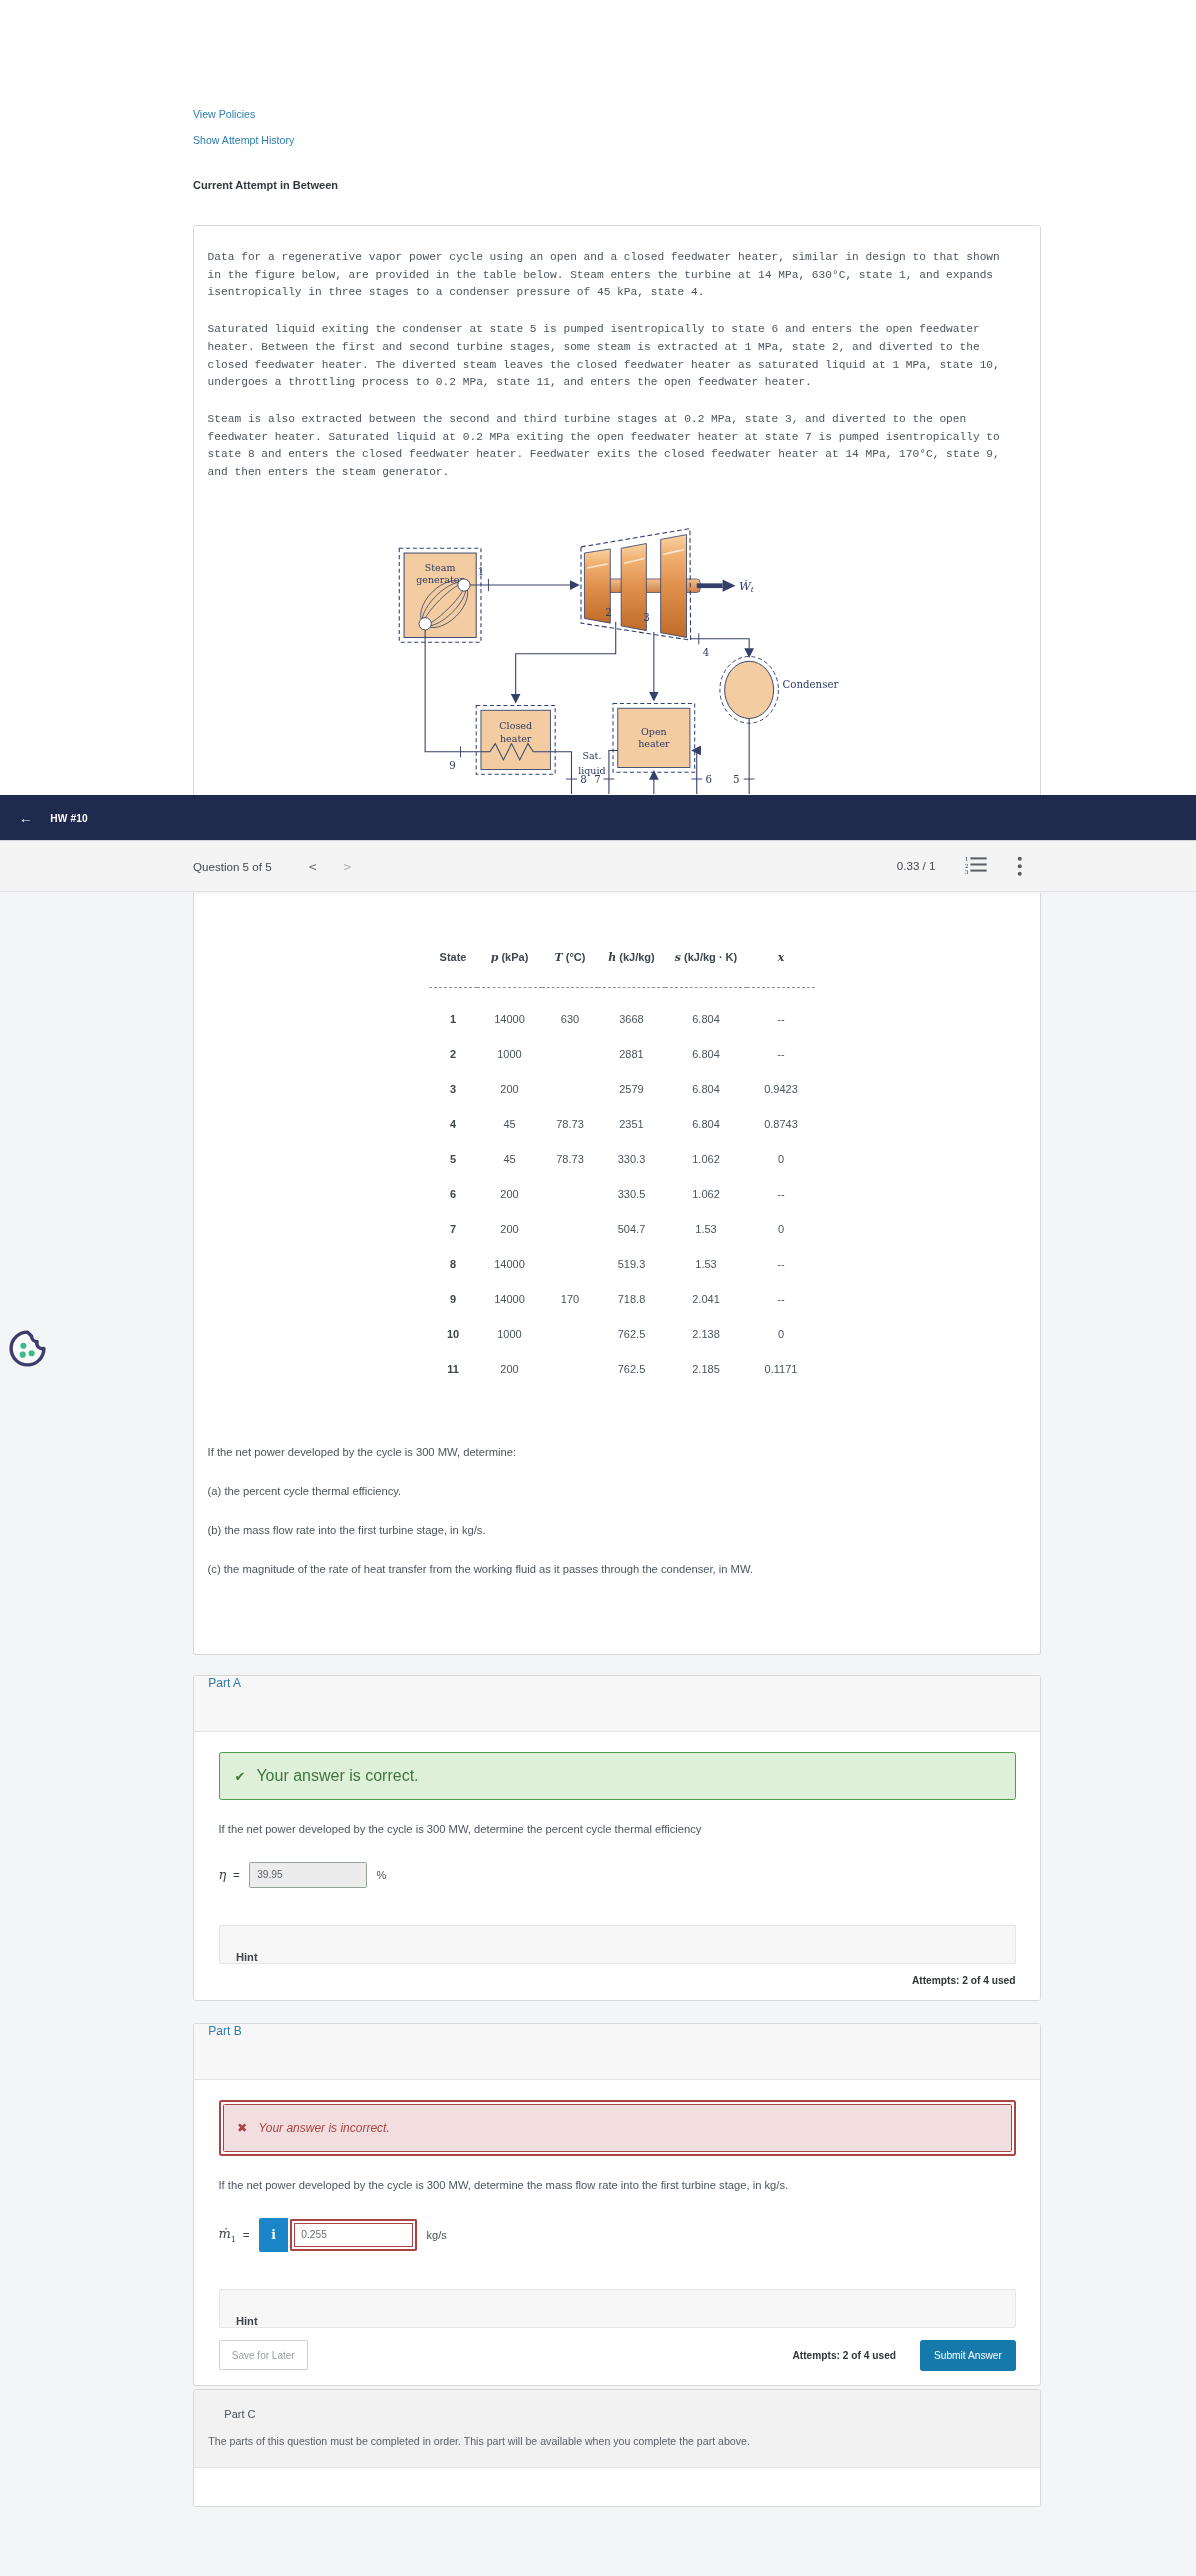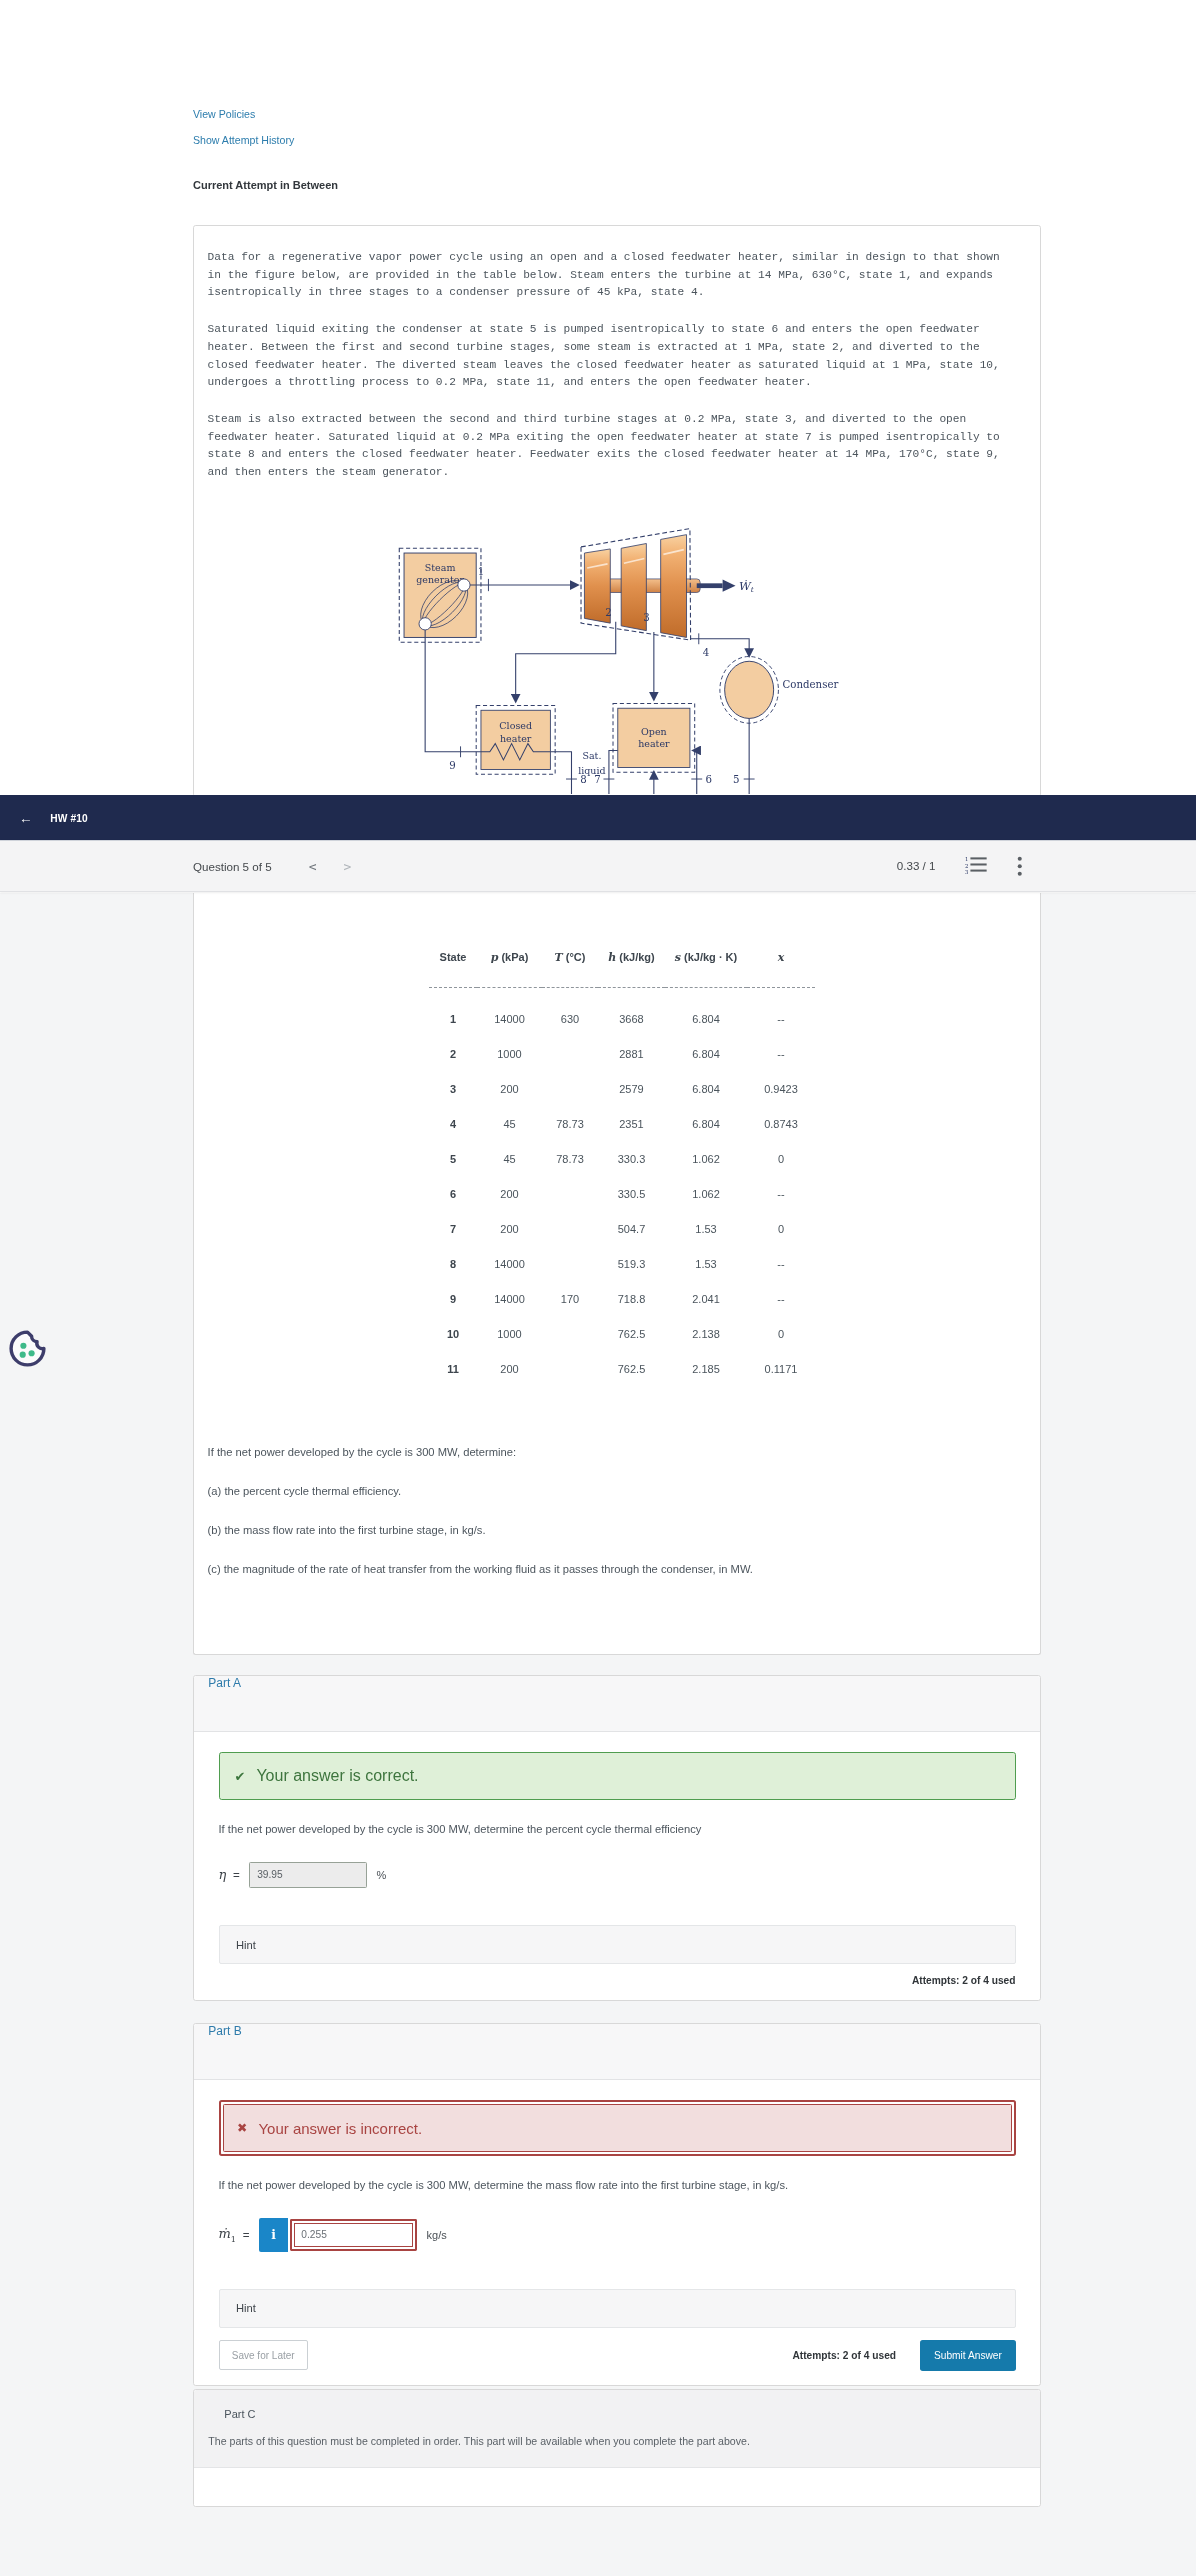--- a/index.html
+++ b/index.html
@@ -49,34 +49,34 @@
   .panel-head .ptitle{font-size:12px;color:#2e7bab;margin-left:14.3px;}
   .panel-body{padding:20.4px 24.5px 13.6px 24.5px;}
 
   .alert-green{background:#dff0d8;border:1.4px solid #4f9d4f;border-radius:2.7px;height:46px;display:flex;align-items:center;margin-bottom:20.4px;}
   .alert-green .mark{color:#3c763d;font-size:13px;margin:0 11px 0 15px;}
   .alert-green .atext{color:#3e753e;font-size:16px;}
 
   .alert-red-outer{border:2px solid #a94442;border-radius:2.7px;background:#fff;padding:2px;margin-bottom:20.4px;}
   .alert-red-inner{border:1.4px solid #a94442;border-radius:1.4px;background:#f2dede;height:46px;display:flex;align-items:center;}
   .alert-red-inner .mark{color:#a94442;font-size:12.3px;margin:0 11px 0 13.6px;}
-  .alert-red-inner .atext{color:#a94442;font-size:15px;}
+  .alert-red-inner .atext{color:#a94442;font-size:12px;font-style:italic;}
 
   .input-row{display:flex;align-items:center;margin-top:24.5px;}
   .mathsym{font-family:"DejaVu Serif",serif;font-style:italic;font-size:13px;color:#3c4248;}
   .mathsym sub{font-size:8.2px;font-style:normal;}
   .eq{font-size:11.6px;color:#3c4248;margin:0 9.5px 0 6.8px;}
   .ans-correct{background:#ececec;border:1.4px solid #97a297;border-radius:1.4px;width:102px;height:24.5px;font-size:10.2px;color:#5a6065;padding:0 6.8px;font-family:"Liberation Sans",sans-serif;}
   .unit{font-size:11px;color:#4a5056;margin-left:9.5px;}
 
   .ibtn{width:29px;height:34px;background:#1a86c8;color:#fff;border:none;border-radius:2px 0 0 2px;font-family:"DejaVu Serif",serif;font-weight:bold;font-size:12.3px;cursor:pointer;}
   .red-input-outer{display:inline-flex;border:2px solid #a94442;background:#fff;padding:2px;border-radius:1.4px;margin-left:1.4px;}
   .red-input-outer input{border:1.4px solid #a94442;width:104px;height:22px;font-size:10.2px;color:#6a7076;padding:0 6.8px;font-family:"Liberation Sans",sans-serif;}
 
-  .hintbar{background:#f6f6f7;border:0.7px solid #e4e6e8;border-radius:2px;height:37px;display:flex;align-items:center;margin-top:37px;cursor:pointer;}
+  .hintbar{background:#f6f6f7;border:0.7px solid #e4e6e8;border-radius:2px;height:37px;display:flex;align-items:flex-end;margin-top:37px;cursor:pointer;font-weight:bold;}
   .hintbar span{font-size:11.2px;color:#3f454b;margin-left:16.4px;}
 
   .attempts{font-size:10.2px;font-weight:bold;color:#303539;}
   .attempts-row{display:flex;justify-content:flex-end;margin-top:11px;}
 
   .footer-row{display:flex;justify-content:space-between;align-items:center;margin-top:12.3px;}
   .save-btn{background:#fff;border:0.7px solid #cbd0d4;border-radius:2px;height:30px;padding:0 12.3px;font-size:10px;color:#9aa0a5;cursor:pointer;font-family:"Liberation Sans",sans-serif;}
   .footer-right{display:flex;align-items:center;gap:12.3px;}
   .submit-btn{background:#157aab;border:none;border-radius:2.7px;height:31px;padding:0 13.6px;font-size:10.2px;color:#fff;cursor:pointer;font-family:"Liberation Sans",sans-serif;margin-left:12px;}
 

